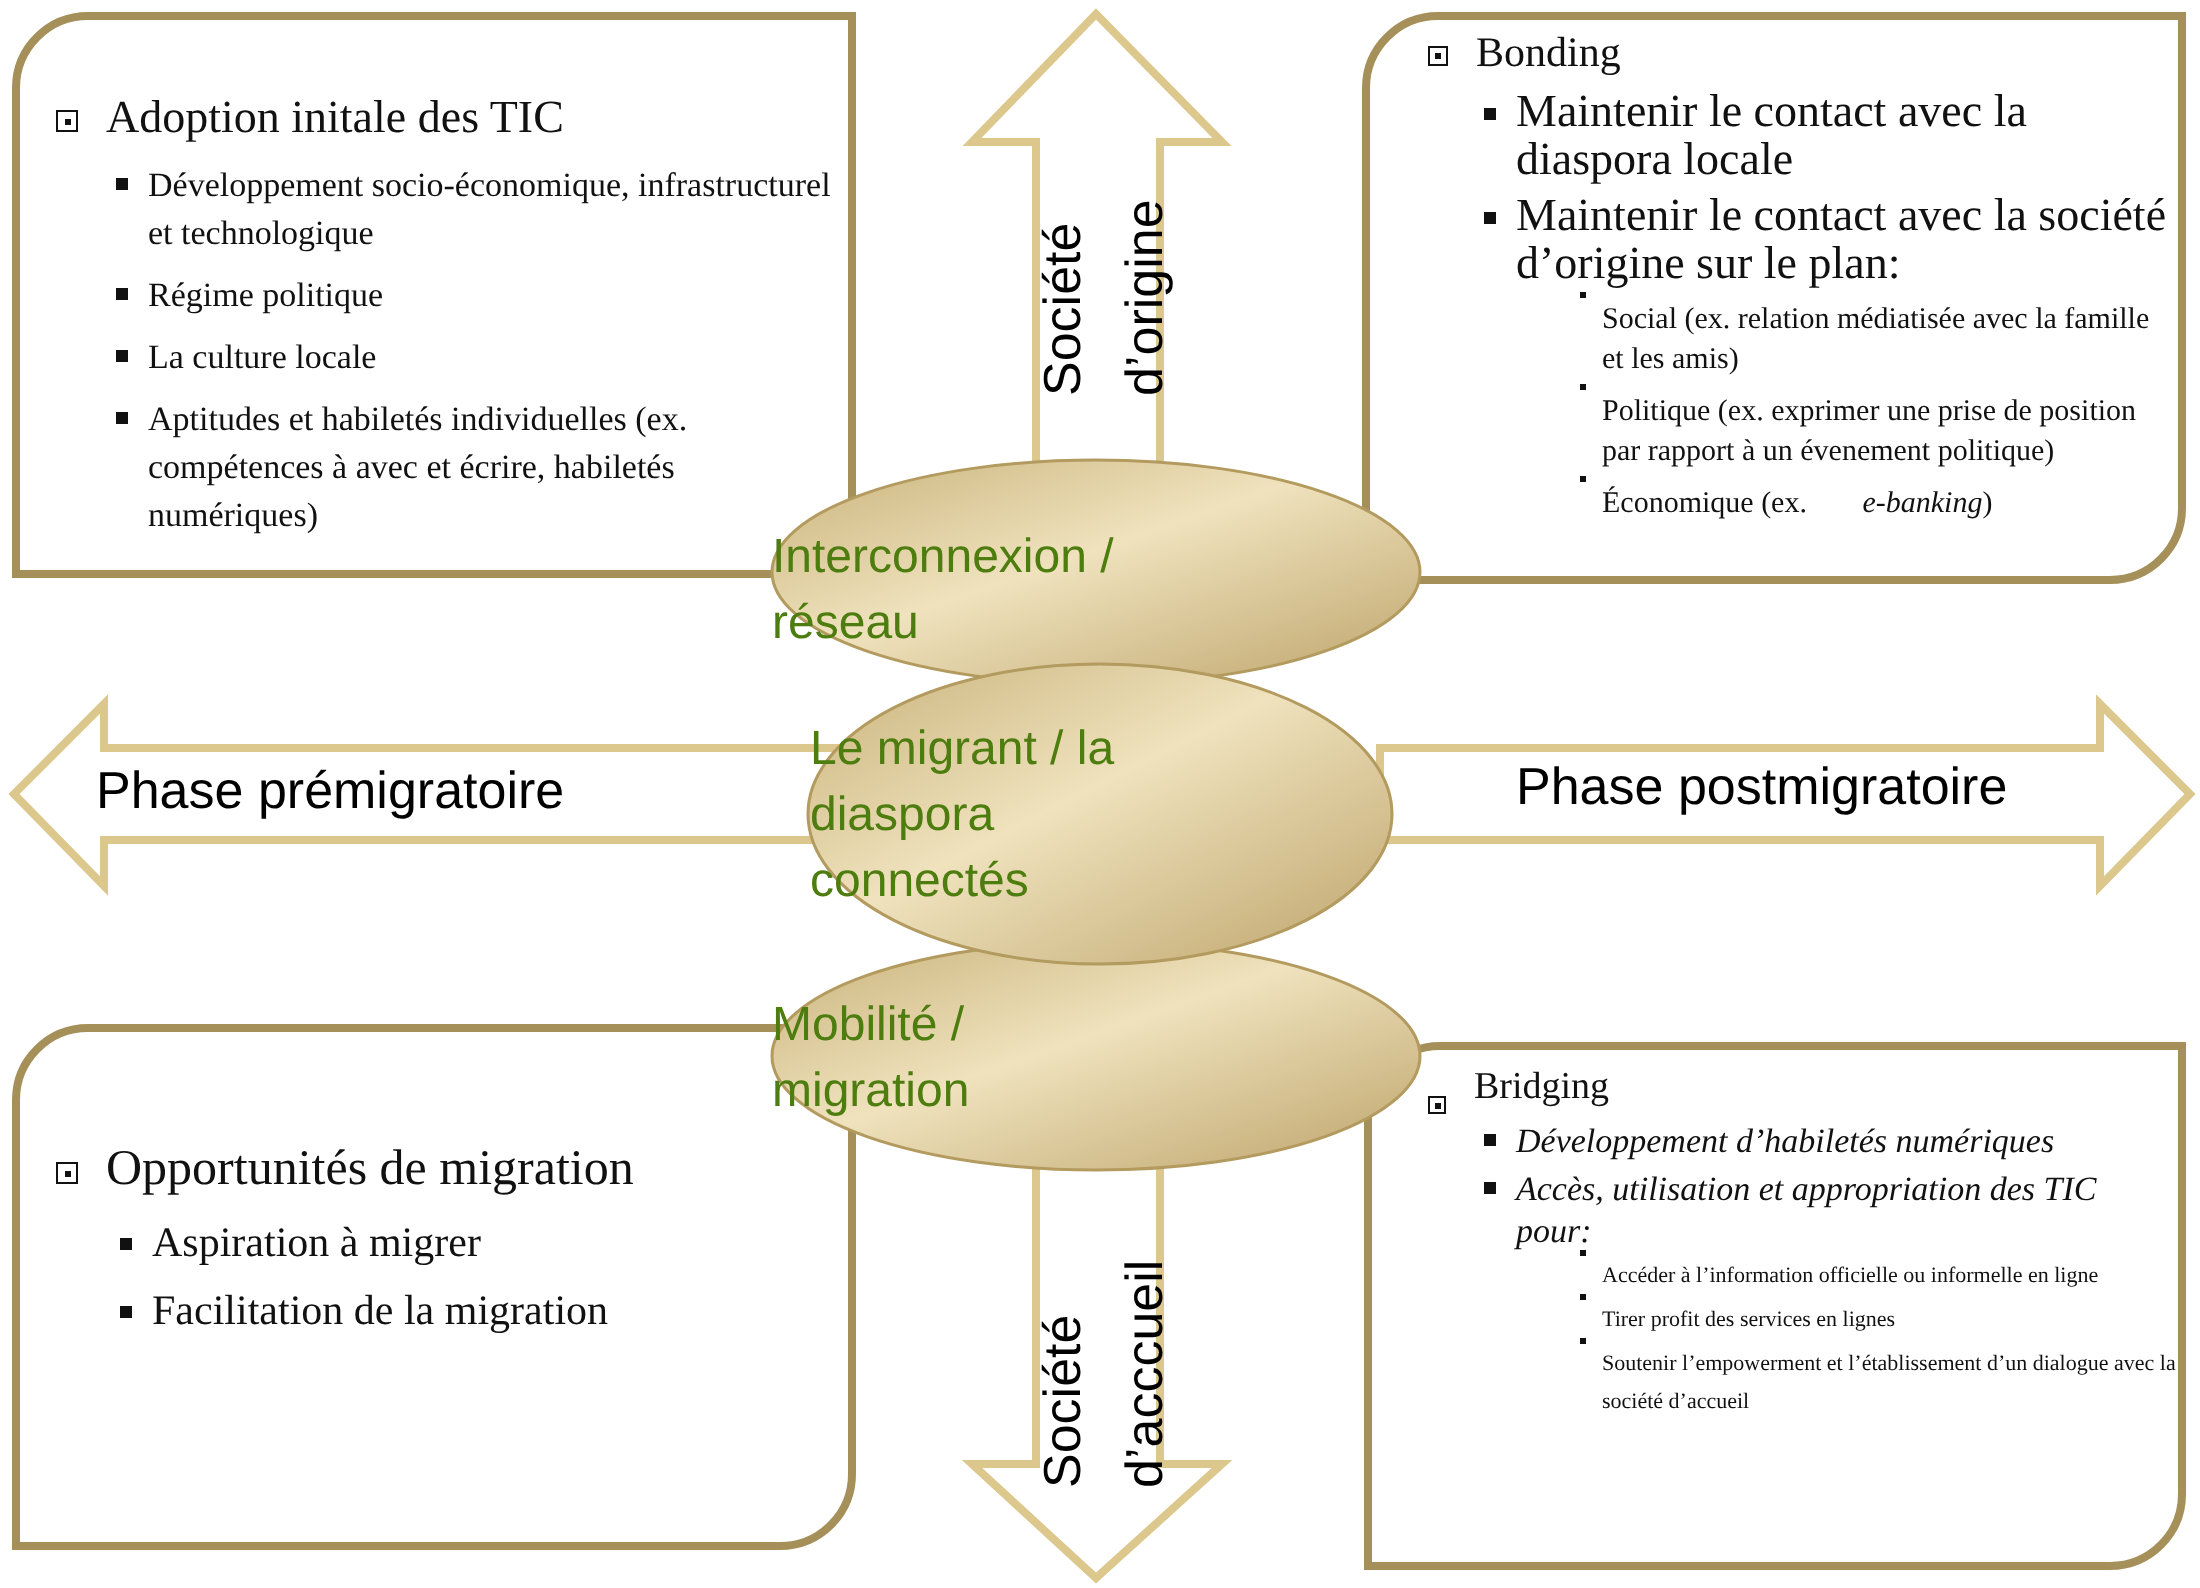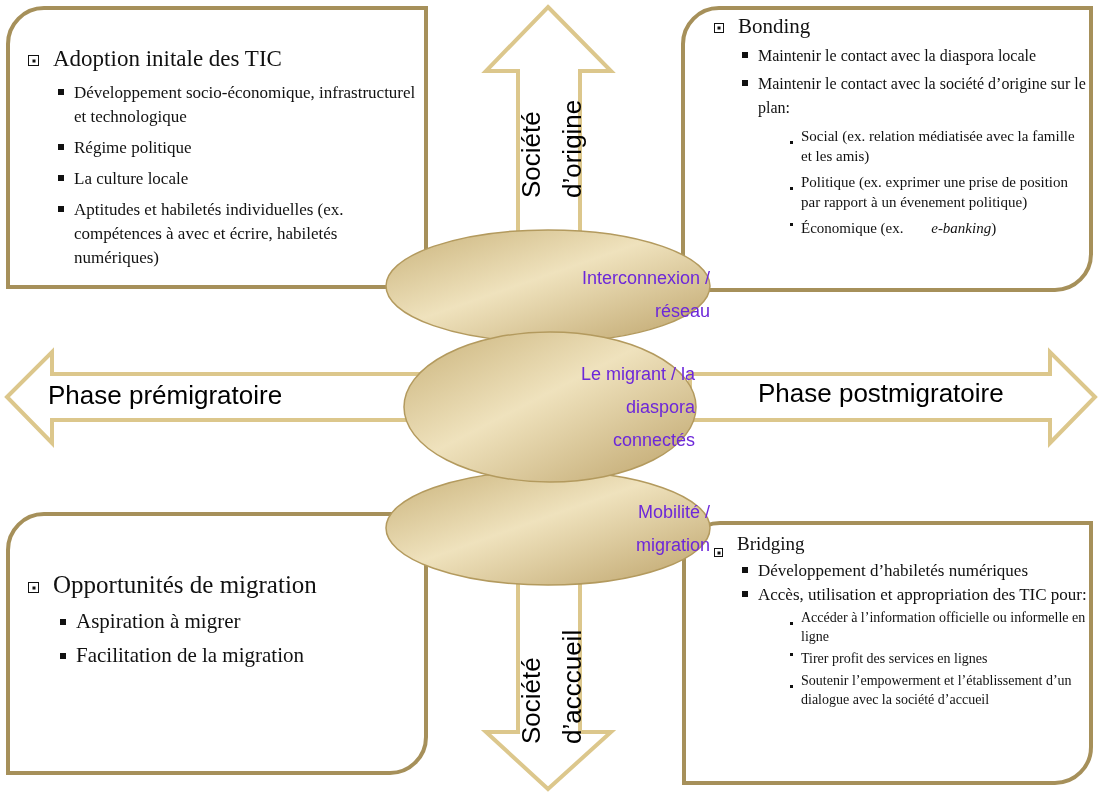--- a/index.html
+++ b/index.html
@@ -9,59 +9,59 @@
   .box-tl { left: 6px; top: 6px; width: 422px; height: 283px; border-radius: 38px 0 0 0; }
   .box-tr { left: 681px; top: 6px; width: 412px; height: 286px; border-radius: 38px 0 38px 0; }
   .box-bl { left: 6px; top: 512px; width: 422px; height: 263px; border-radius: 38px 0 38px 0; }
   .box-br { left: 682px; top: 521px; width: 411px; height: 264px; border-radius: 38px 0 38px 0; }
   .content { position: absolute; }
   .lvl1 { display: flex; align-items: baseline; }
   .lvl1 .mk { display: inline-block; box-sizing: border-box; border: 1.3px solid #111; position: relative; margin-right: 14px; flex: none; }
   .lvl1 .mk::after { content: ""; position: absolute; left: 50%; top: 50%; width: 3px; height: 3px; background: #111; transform: translate(-50%,-50%); }
   .lvl2 { display: flex; align-items: baseline; }
   .lvl2 .mk { width: 6px; height: 6px; background: #111; margin-right: 10px; flex: none; position: relative; top: -3px; }
-  .lvl3 { display: flex; align-items: center; }
+  .lvl3 { display: flex; align-items: flex-start; }
   .lvl3 .mk { width: 3px; height: 3px; background: #111; margin-right: 8px; flex: none; position: relative; top: -4px; }
 
   
   .c-tl { left: 28px; top: 44px; width: 395px; }
   .c-tl .lvl1 { font-size: 23px; line-height: 30px; }
   .c-tl .lvl1 .mk { width: 11px; height: 11px; }
   .c-tl .lvl2 { font-size: 17px; line-height: 24px; margin-left: 30px; margin-top: 7px; }
   
   .c-tr { left: 714px; top: 12px; width: 375px; }
   .c-tr .lvl1 { font-size: 21px; line-height: 28px; }
   .c-tr .lvl1 .mk { width: 10px; height: 10px; }
-  .c-tr .lvl2 { font-size: 16px; line-height: 24px; margin-left: 28px; margin-top: 4px; }
+  .c-tr .lvl2 { font-size: 23px; line-height: 24px; margin-left: 28px; margin-top: 4px; }
   .c-tr .lvl3 { font-size: 15px; line-height: 20px; margin-left: 76px; margin-top: 6px; }
   
   .c-bl { left: 28px; top: 569px; width: 395px; text-align: right; }
   .c-bl .lvl1 { font-size: 25px; line-height: 32px; }
   .c-bl .lvl1 .mk { width: 11px; height: 11px; }
   .c-bl .lvl2 { font-size: 21px; line-height: 28px; margin-left: 32px; margin-top: 6px; }
   
   .c-br { left: 714px; top: 531px; width: 375px; }
   .c-br .lvl1 { font-size: 19px; line-height: 26px; align-items: flex-end; }
   .c-br .lvl1 .mk { width: 9px; height: 9px; }
-  .c-br .lvl2 { font-size: 17px; line-height: 21px; margin-left: 28px; margin-top: 3px; }
-  .c-br .lvl3 { font-size: 14px; line-height: 19px; margin-left: 76px; margin-top: 3px; }
+  .c-br .lvl2 { font-size: 17px; line-height: 21px; margin-left: 28px; margin-top: 3px; font-style: italic; }
+  .c-br .lvl3 { font-size: 11px; line-height: 19px; margin-left: 76px; margin-top: 3px; }
 
   .it { font-style: italic; margin-left: 24px; }
 
   svg#shapes { position: absolute; left: 0; top: 0; }
   .arrow-text { position: absolute; font-family: Liberation Sans, sans-serif; font-size: 26px; color: #000; white-space: nowrap; }
   .lbl-left { left: 48px; top: 380px; }
   .lbl-right { left: 758px; top: 378px; }
   .vtext { position: absolute; font-family: "Liberation Sans", sans-serif; font-size: 26px; line-height: 34px; color: #000; white-space: nowrap; transform-origin: left top; transform: rotate(-90deg); }
   .vt-up1 { left: 514px; top: 198px; }
   .vt-up2 { left: 555px; top: 198px; }
   .vt-dn1 { left: 514px; top: 744px; }
   .vt-dn2 { left: 555px; top: 744px; }
 
-  .ell-text { position: absolute; font-family: "Liberation Sans", sans-serif; font-size: 18px; line-height: 33px; color: #6d28d9; text-align: right; }
+  .ell-text { position: absolute; font-family: "Liberation Sans", sans-serif; font-size: 24px; line-height: 33px; color: #4d7c0f; text-align: left; }
   .et-top { left: 386px; top: 262px; width: 324px; }
   .et-mid { left: 405px; top: 358px; width: 290px; }
   .et-bot { left: 386px; top: 496px; width: 324px; }
 </style>
 </head>
 <body>
 
 <div id="diagram">
 
   <div class="box box-tl"></div>

